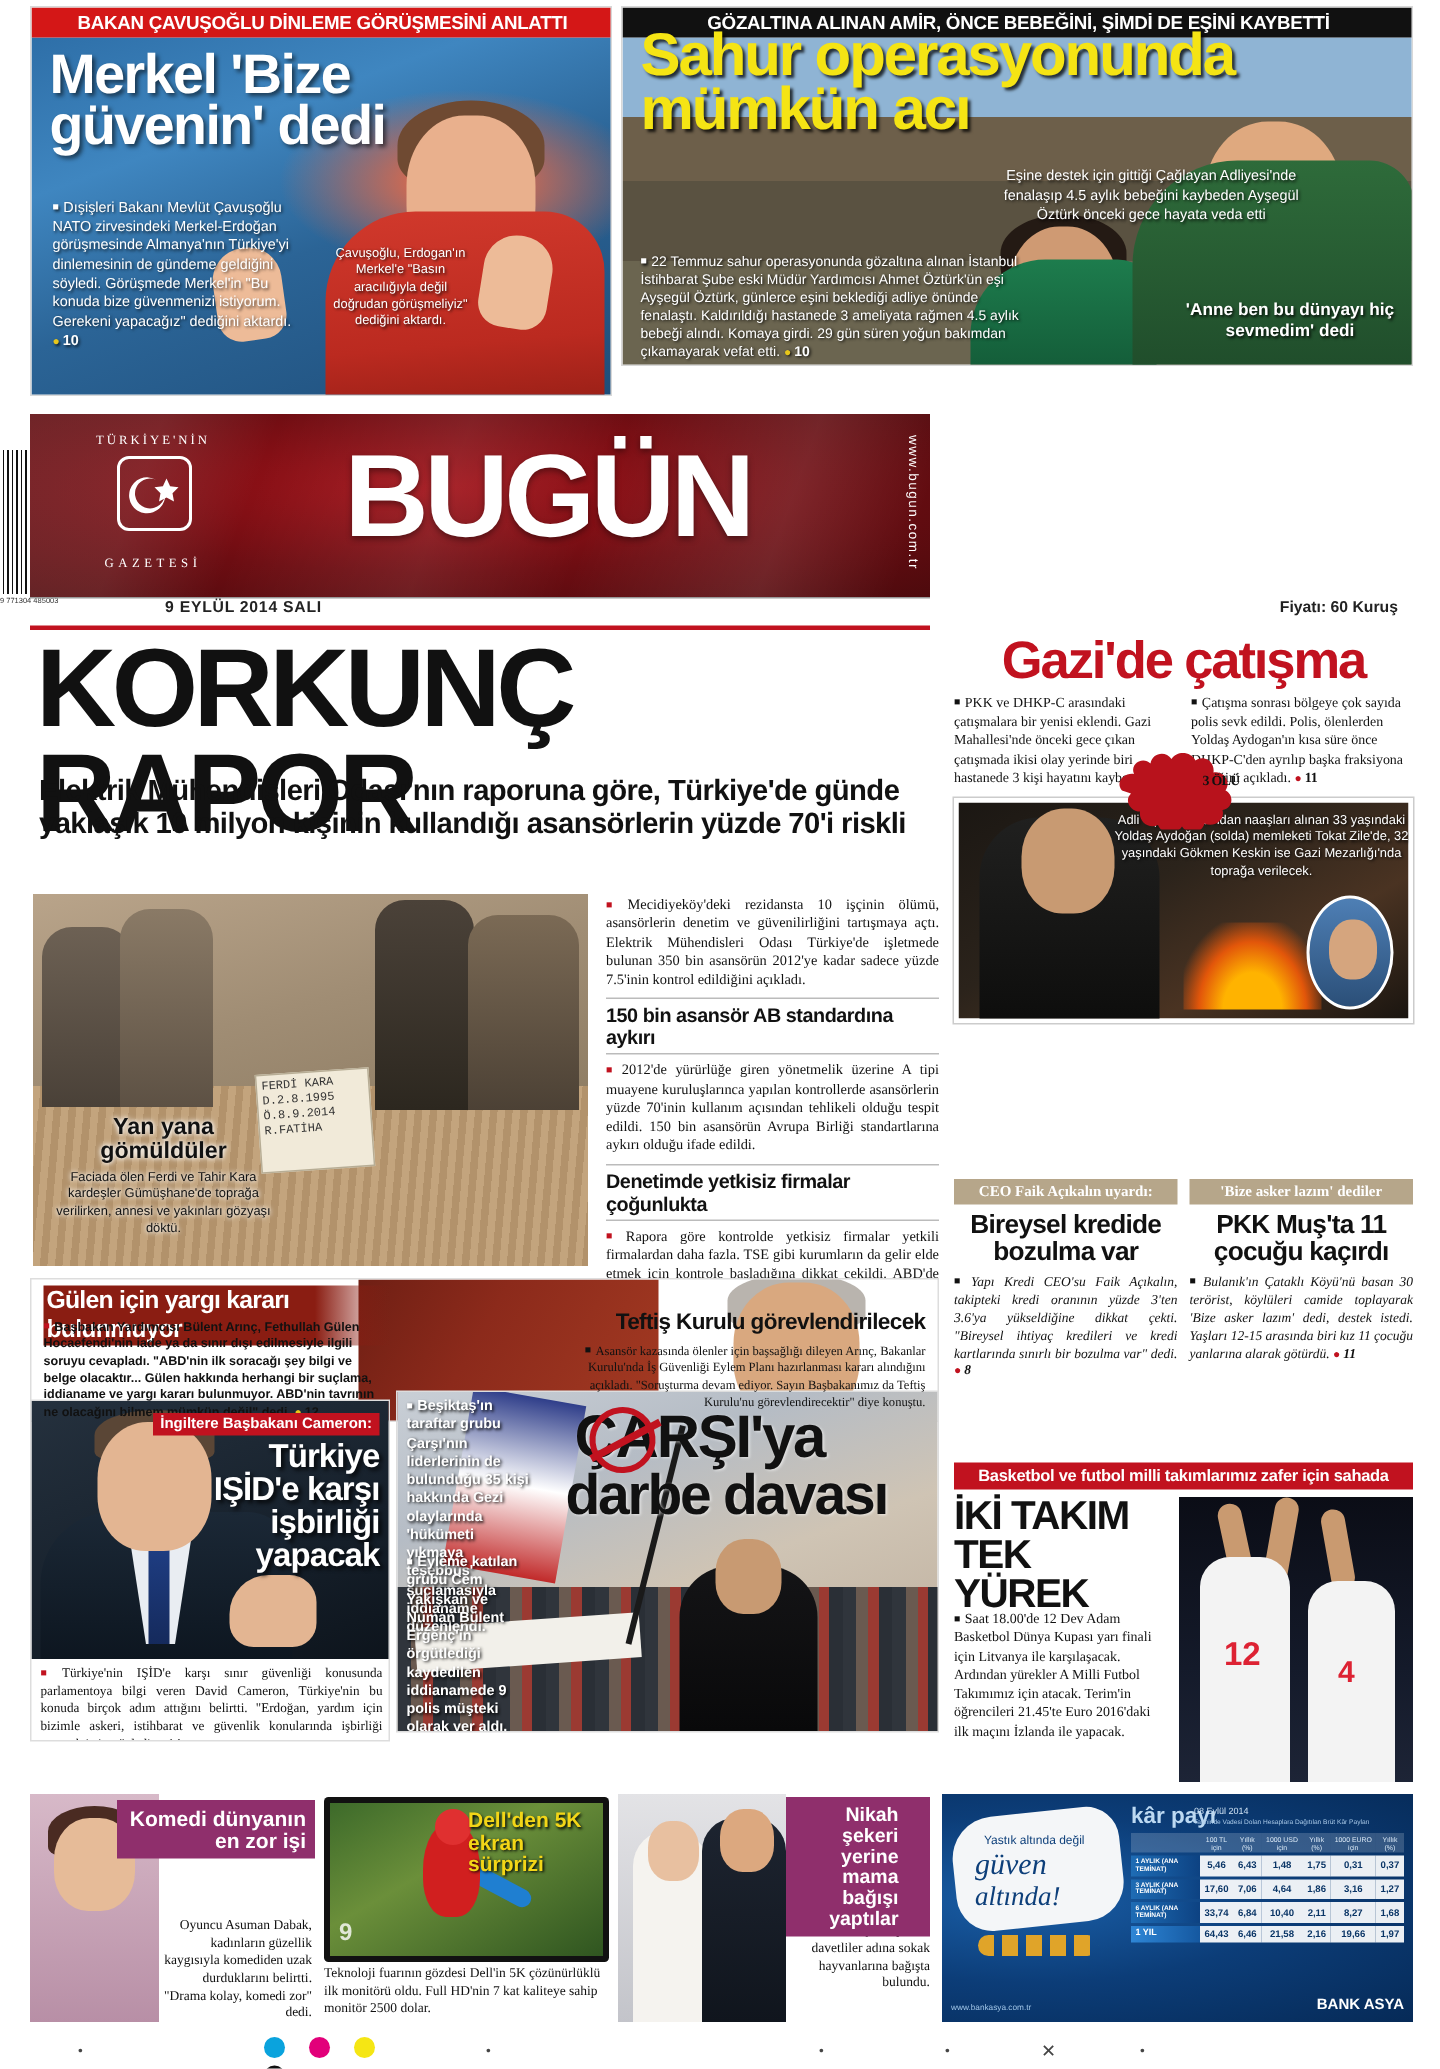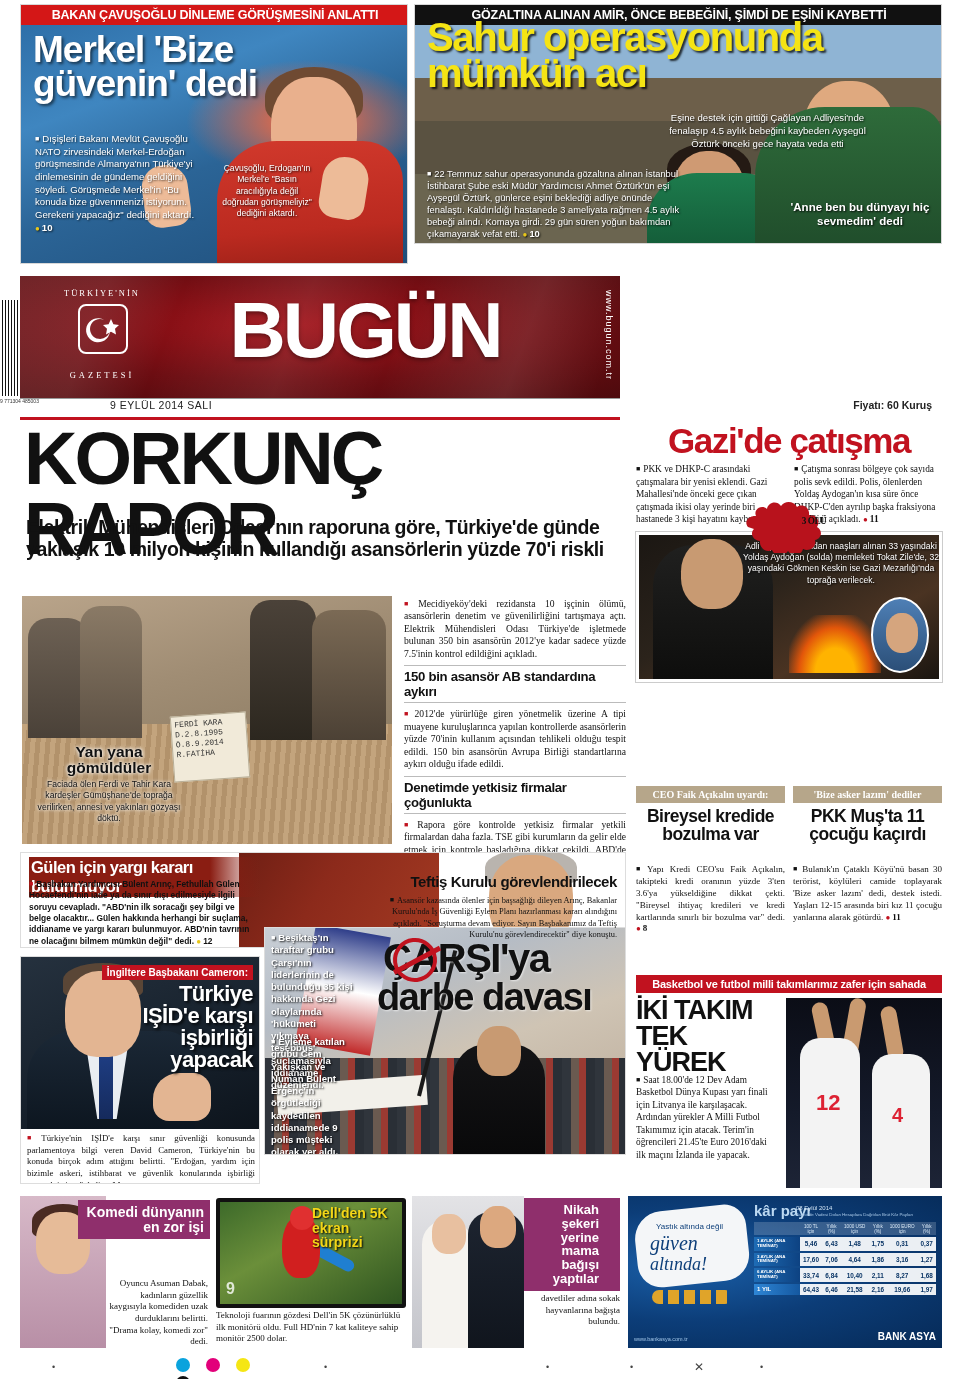--- a/index.html
+++ b/index.html
@@ -89,21 +89,21 @@
   .mast-tr { position:absolute; left:40px; top:12px; width:84px; text-align:center; z-index:3;
         color:#fff; font-size:8.5px; letter-spacing:2px; font-family:"Liberation Serif", serif; }
   .mast-gz { position:absolute; left:40px; top:94px; width:84px; text-align:center; z-index:3;
         color:#fff; font-size:8.5px; letter-spacing:3px; font-family:"Liberation Serif", serif; }
   .mast-logo { position:absolute; left:58px; top:28px; width:50px; height:50px; z-index:3;
         border:2px solid #fff; border-radius:8px; }
   .mast-web { position:absolute; right:6px; top:14px; z-index:3; color:#fff; font-size:9px;
         writing-mode:vertical-rl; letter-spacing:1px; }
   .mast-bar { position:absolute; left:20px; top:398px; width:600px; height:22px; border-top:1px solid #999;
         border-bottom:3px solid #c1121f; }
-  .mast-date { position:absolute; left:110px; top:399px; font-size:10.5px; font-weight:normal; color:#222; letter-spacing:.5px; }
+  .mast-date { position:absolute; left:110px; top:399px; font-size:10.5px; font-weight:bold; color:#222; letter-spacing:.5px; }
   .mast-price { position:absolute; right:28px; top:399px; font-size:10.5px; font-weight:bold; color:#222; }
   .barcode { position:absolute; left:2px; top:300px; width:16px; height:96px;
         background:repeating-linear-gradient(90deg,#111 0 1px, #fff 1px 3px); }
   .barcode-n { position:absolute; left:0; top:398px; font-size:5px; color:#333; }
 
   
   .main-h { position:absolute; left:24px; top:424px; width:600px; font-size:74px; font-weight:bold;
         color:#111; letter-spacing:-3px; line-height:0.94; }
   .main-sub { position:absolute; left:26px; top:516px; width:600px; font-size:19.5px; font-weight:bold;
         color:#111; line-height:1.14; letter-spacing:-.4px; }
@@ -157,22 +157,22 @@
   .gazi-oval-face { position:absolute; left:13px; top:14px; width:32px; height:40px; background:#d5a57e;
         border-radius:46% 46% 44% 44%; }
 
   
   .two-box { position:absolute; left:636px; top:786px; width:306px; display:flex; gap:8px; }
   .tb { width:149px; }
   .tb-band { background:#b6a68a; color:#fff; font-size:10px; font-weight:bold; text-align:center;
         padding:3px 2px; font-family:"Liberation Serif", serif; }
   .tb-h { font-size:17.5px; font-weight:bold; line-height:1.0; text-align:center; color:#111;
         margin-top:5px; letter-spacing:-.5px; }
-  .tb-t { margin-top:21px; font-family:"Liberation Serif", serif; font-size:9px; line-height:1.32;
-        color:#111; text-align:justify; }
+  .tb-t { margin-top:6px; font-family:"Liberation Serif", serif; font-size:9px; line-height:1.32;
+        color:#111; text-align:justify;font-style:italic; }
 
   
   .gstrip { position:absolute; left:20px; top:852px; width:606px; height:96px; overflow:hidden;
         border:1px solid #ddd; background:#fff; }
   .gstrip-ph { position:absolute; left:218px; top:0; width:200px; height:96px;
         background:linear-gradient(120deg,#6f1f14 0%, #8c2a1b 40%, #a33a22 100%); }
   .gs-head { position:absolute; left:250px; top:2px; width:84px; height:92px; background:#d9a87f;
         border-radius:44% 44% 42% 42%; }
   .gs-hair { position:absolute; left:246px; top:-4px; width:92px; height:36px; background:#b9b4ae;
         border-radius:50% 50% 20% 20%; }
@@ -180,21 +180,21 @@
         color:#fff; letter-spacing:-.5px; z-index:3;
         background:linear-gradient(90deg,#8a1d12 0 78%, rgba(138,29,18,0) 100%); padding:1px 2px; }
   .gul-txt { position:absolute; left:8px; top:26px; width:228px; font-size:8.4px; line-height:1.35;
         color:#111; font-weight:bold; z-index:3; }
   .tef-ttl { position:absolute; right:8px; top:20px; width:238px; font-size:15px; font-weight:bold;
         color:#111; text-align:right; letter-spacing:-.4px; z-index:3; }
   .tef-txt { position:absolute; right:8px; top:42px; width:246px; font-size:8.4px; line-height:1.35;
         color:#111; text-align:right; z-index:3; font-family:"Liberation Serif", serif; }
 
   
-  .cam { position:absolute; left:20px; top:956px; width:240px; height:228px; overflow:hidden;
+  .cam { position:absolute; left:20px; top:933px; width:240px; height:228px; overflow:hidden;
         border:1px solid #ddd; }
   .cam-ph { position:absolute; left:0; top:0; width:240px; height:172px;
         background:linear-gradient(160deg,#25313e 0%, #16202b 60%, #0d141c 100%); }
   .cam-suit { position:absolute; left:6px; top:74px; width:168px; height:98px;
         background:linear-gradient(#1b2836,#0d1620); border-radius:48px 30px 0 0; }
   .cam-shirt { position:absolute; left:64px; top:82px; width:44px; height:80px; background:#e9edf2;
         clip-path:polygon(0 0,100% 0,72% 100%,28% 100%); }
   .cam-tie { position:absolute; left:78px; top:92px; width:14px; height:70px;
         background:linear-gradient(#1f3f86,#152a5c); }
   .cam-face { position:absolute; left:44px; top:14px; width:76px; height:86px; background:#e3b592;

